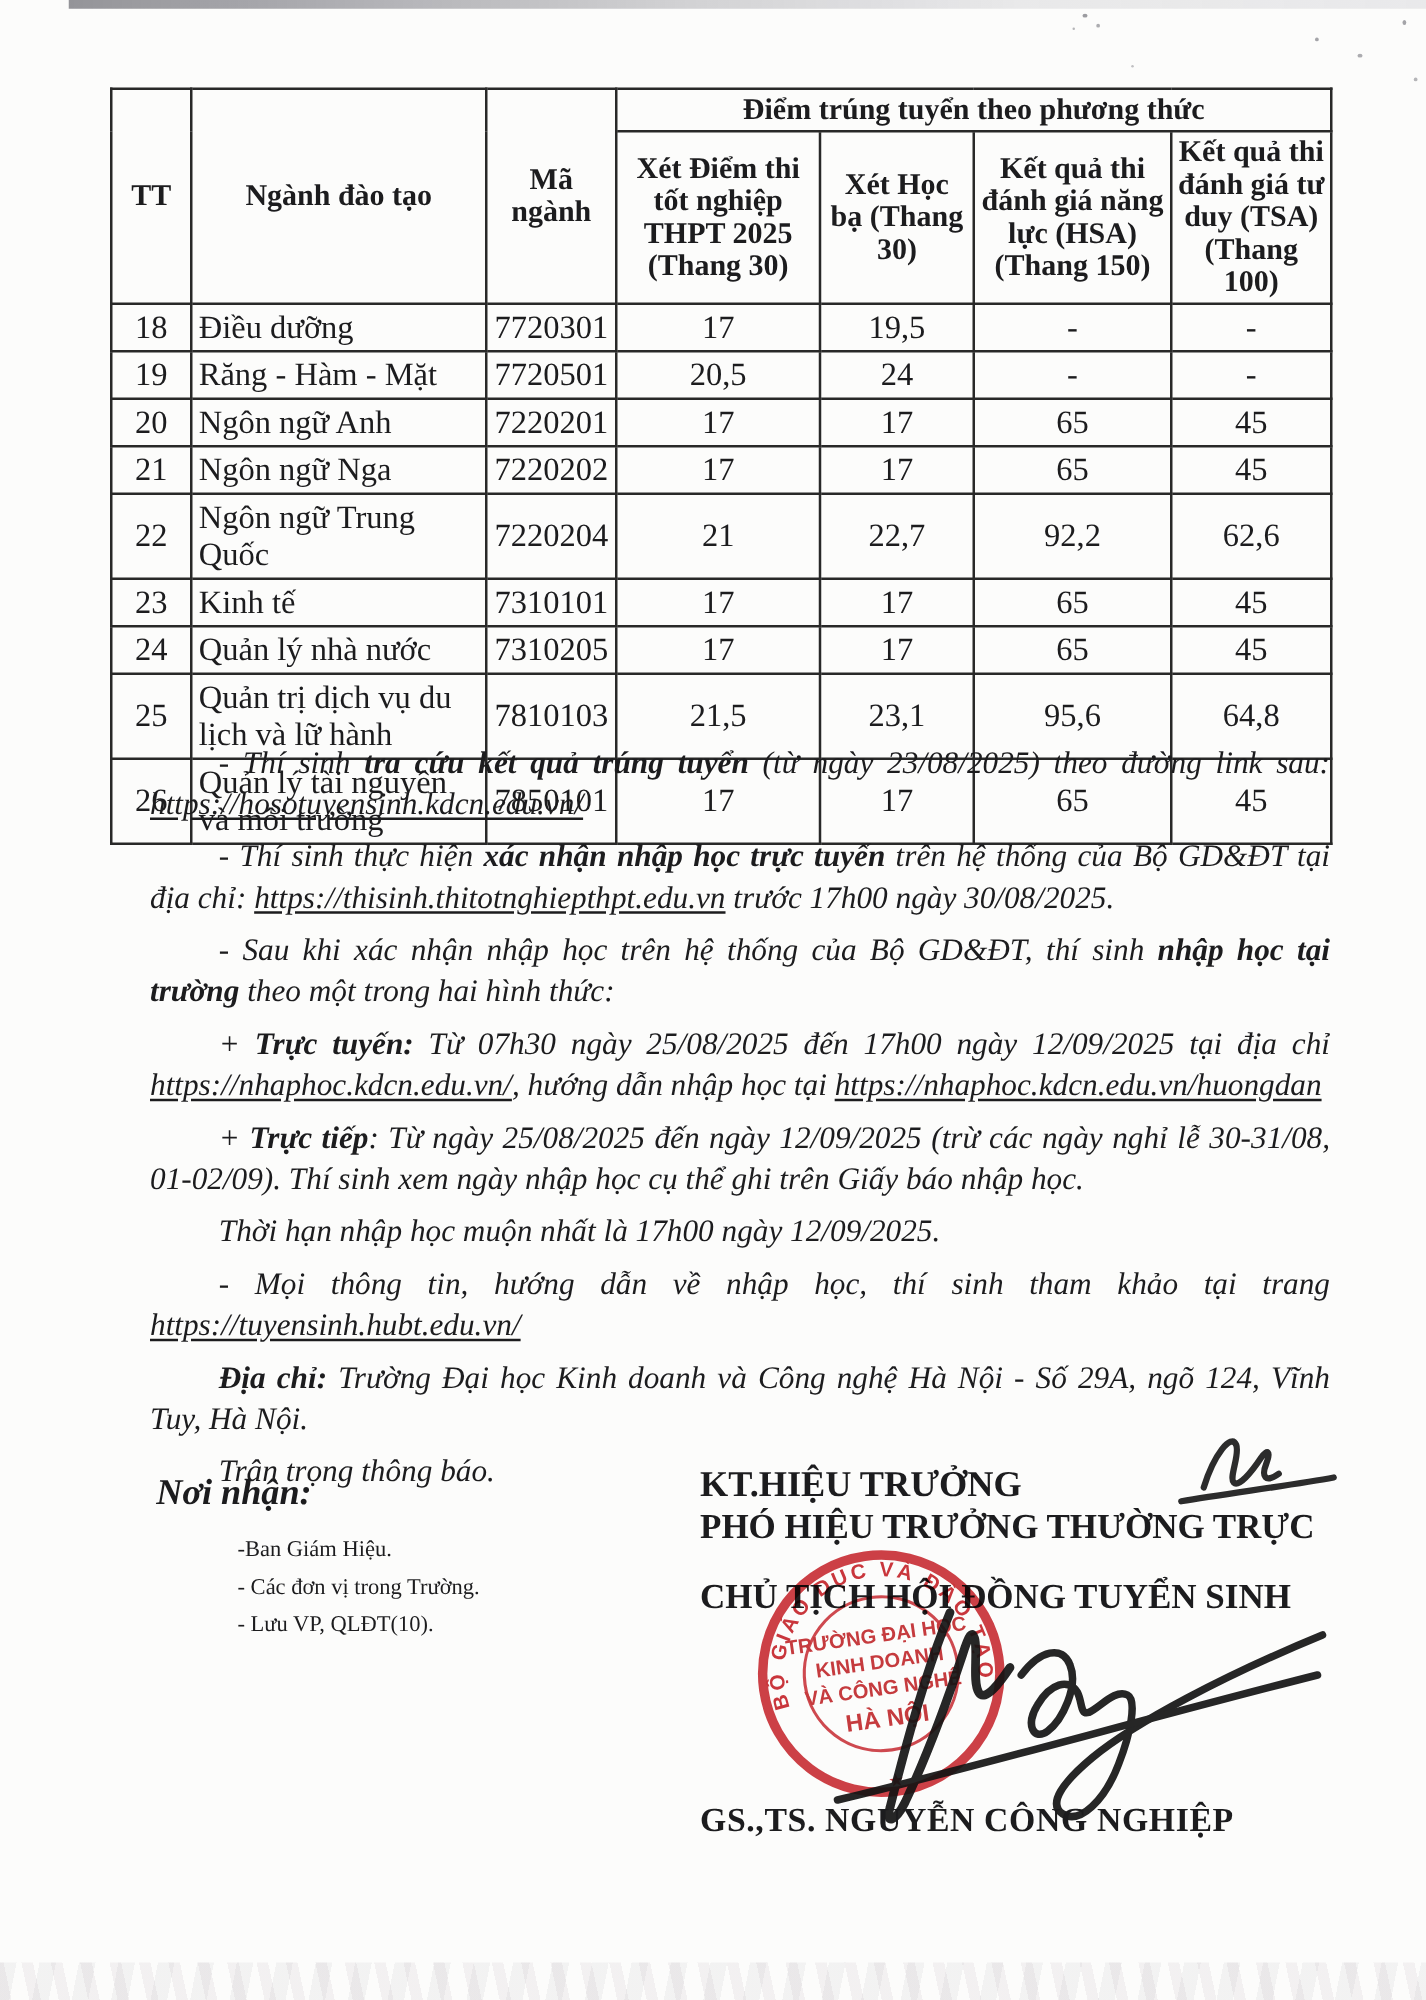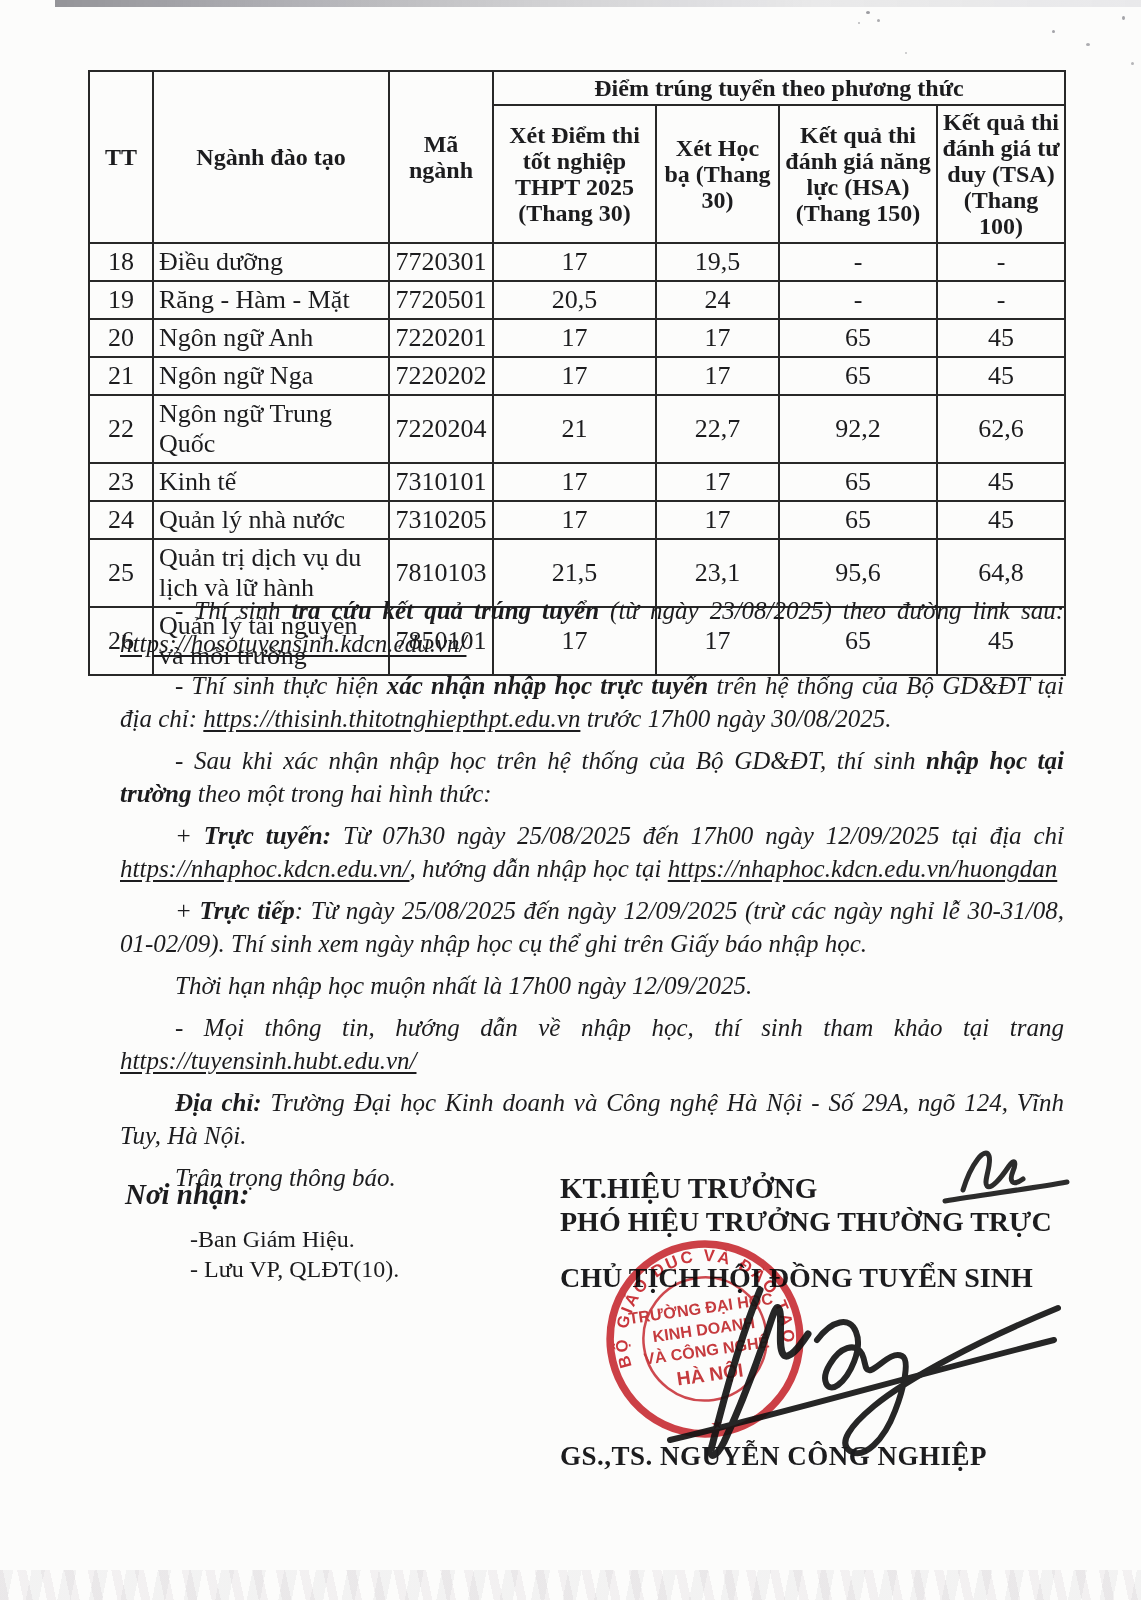--- a/index.html
+++ b/index.html
@@ -48,21 +48,21 @@
     font-size:25px; line-height:33px; text-align:justify;
     text-indent:55px; margin-bottom:9px;font-style:italic;
   }
   .para .b{ font-weight:bold; }
   .para .u{ text-decoration:underline; text-underline-offset:3px; }
   
   .noi-nhan-label{
     position:absolute; left:125px; top:1178px;
     font-weight:bold; font-style:italic; font-size:29px;text-align:right;
   }
-  .noi-nhan-list{ position:absolute; left:190px; top:1224px; font-size:24px; line-height:30px; }
+  .noi-nhan-list{ position:absolute; left:190px; top:1224px; font-size:18px; line-height:30px; }
   .sign-line{ position:absolute; left:560px; width:505px; text-align:left; font-weight:bold; }
   .kt-line{ top:1172px; font-size:29px; }
   .title-line1{ top:1206px; font-size:28px; }
   .title-line2{ top:1238px; font-size:28px;margin-top:24px; }
   .signer-name{ position:absolute; left:560px; top:1441px; width:505px; text-align:left;
     font-weight:bold; font-size:27px; letter-spacing:.5px; z-index:6; }
   .stamp-wrap{ position:absolute; left:597px; top:1237px; width:216px; height:212px; z-index:3;
     mix-blend-mode:multiply; opacity:.92; }
   .sig-initial{ position:absolute; left:935px; top:1138px; width:140px; height:72px; z-index:4; }
   .sig-main{ position:absolute; left:612px; top:1248px; width:460px; height:220px; z-index:5; }
@@ -198,20 +198,21 @@
   <div class="para"><span>+ </span><span class="b">Trực tiếp</span><span>: Từ ngày 25/08/2025 đến ngày 12/09/2025 (trừ các ngày nghỉ lễ 30-31/08, 01-02/09). Thí sinh xem ngày nhập học cụ thể ghi trên Giấy báo nhập học.</span></div>
   <div class="para"><span>Thời hạn nhập học muộn nhất là 17h00 ngày 12/09/2025.</span></div>
   <div class="para"><span>- Mọi thông tin, hướng dẫn về nhập học, thí sinh tham khảo tại trang </span><span class="u">https://tuyensinh.hubt.edu.vn/</span></div>
   <div class="para"><span class="b">Địa chỉ:</span><span> Trường Đại học Kinh doanh và Công nghệ Hà Nội - Số 29A, ngõ 124, Vĩnh Tuy, Hà Nội.</span></div>
   <div class="para"><span>Trân trọng thông báo.</span></div>
 </div>
 
 <div class="noi-nhan-label">Nơi nhận:</div>
 <div class="noi-nhan-list">
   <div>-Ban Giám Hiệu.</div>
+  <div>- Các đơn vị trong Trường.</div>
   <div>- Lưu VP, QLĐT(10).</div>
 </div>
 
 <div class="sign-line kt-line">KT.HIỆU TRƯỞNG</div>
 <div class="sign-line title-line1">PHÓ HIỆU TRƯỞNG THƯỜNG TRỰC</div>
 <div class="sign-line title-line2">CHỦ TỊCH HỘI ĐỒNG TUYỂN SINH</div>
 <div class="signer-name">GS.,TS. NGUYỄN CÔNG NGHIỆP</div>
 
 <div class="stamp-wrap">
   <svg viewBox="0 0 214 210" width="216" height="212">

